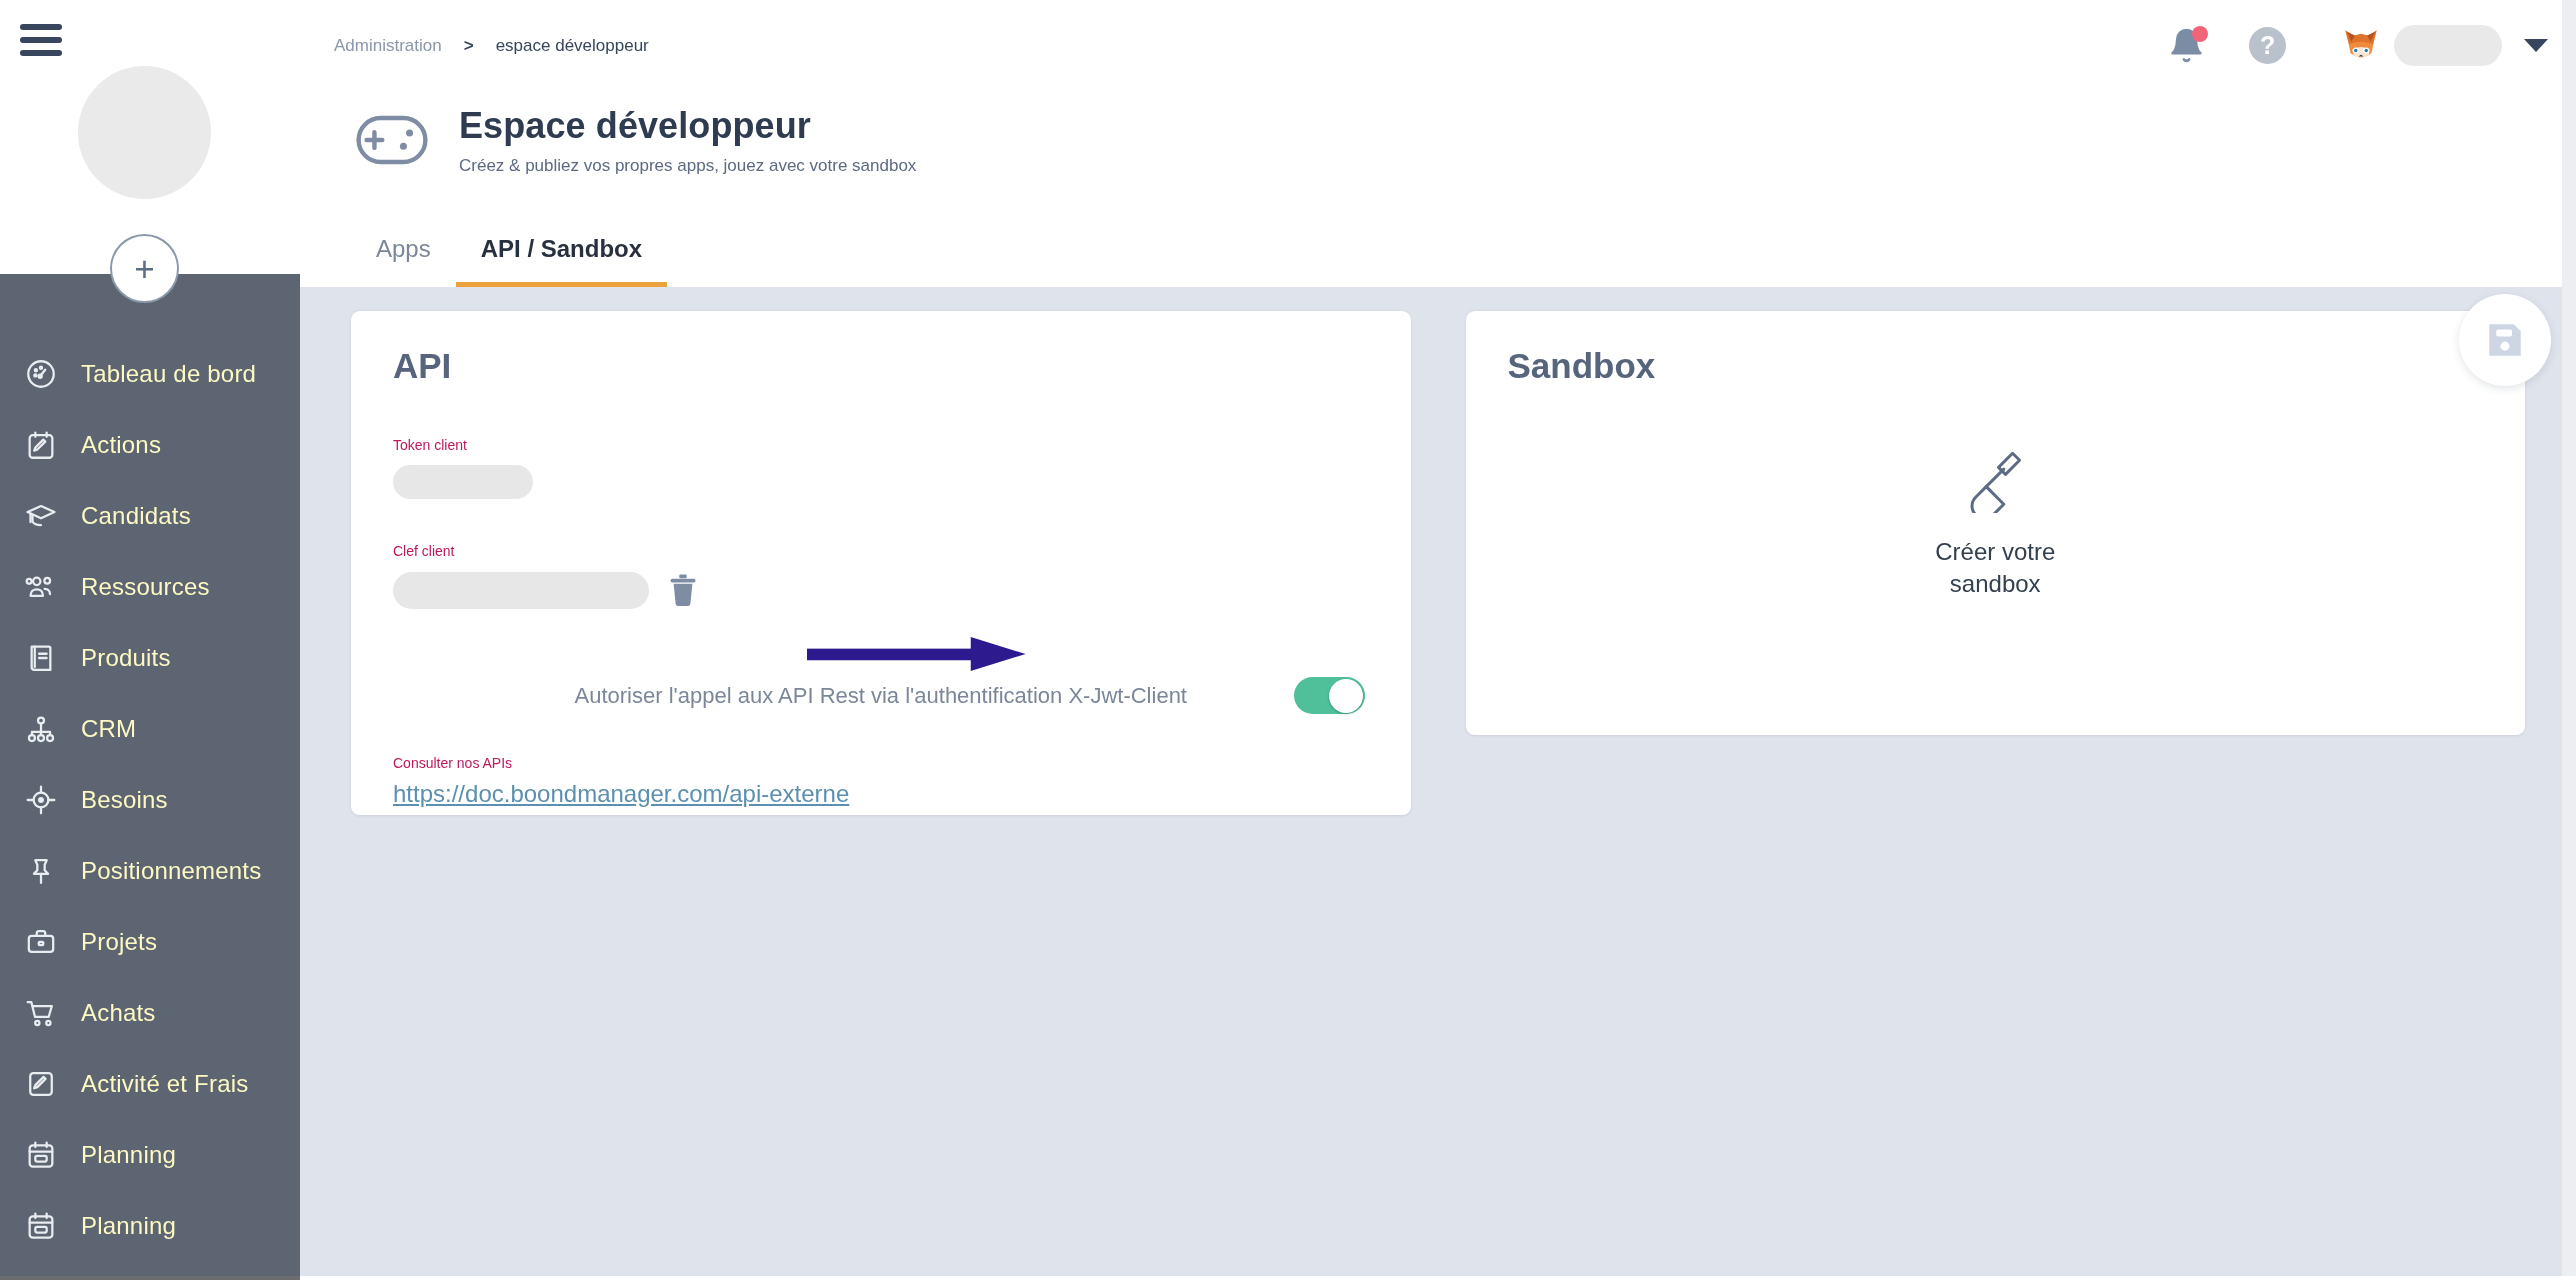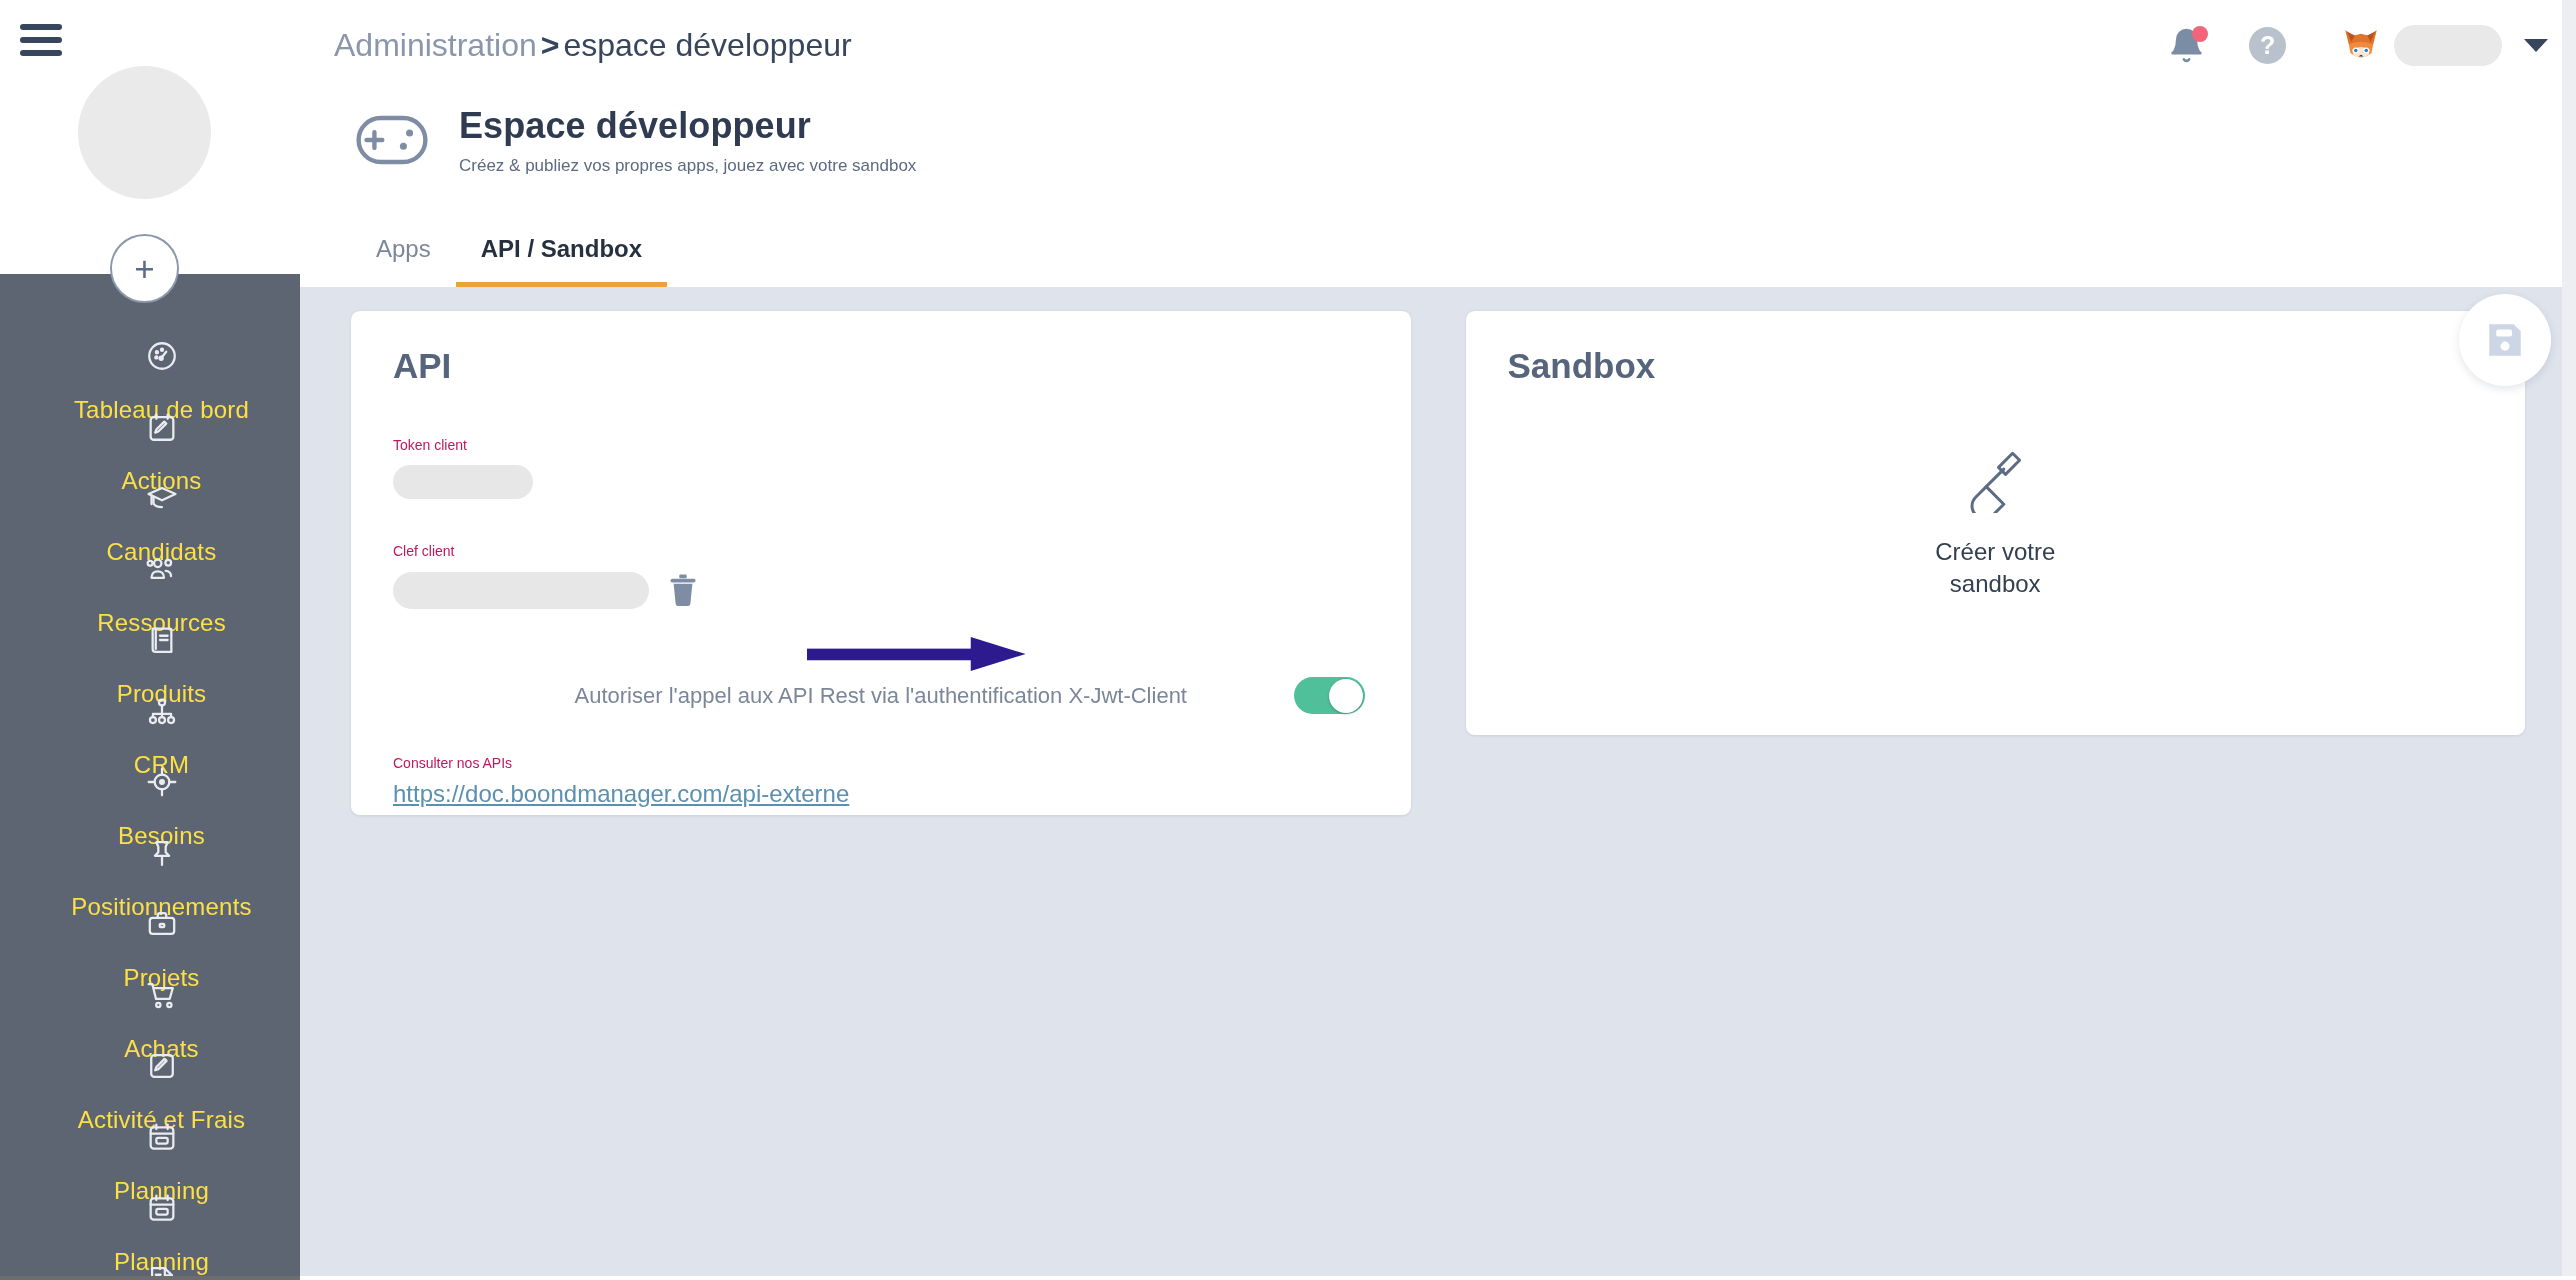--- a/index.html
+++ b/index.html
@@ -40,38 +40,38 @@
     cursor: pointer; z-index: 7;
   }
   .nav {
     position: absolute; left: 0; top: 274px; width: 300px; height: 1002px;
     background: #5c6571; overflow: hidden;
   }
   .nav-inner { padding-top: 64px; }
   .nav-item {
     display: flex; align-items: center; gap: 23px;
     height: 71px; padding-left: 23px; cursor: pointer;
-    color: #fde047; font-size: 24px; letter-spacing: 0.2px; flex-direction: column;
+    color: #fef9c3; font-size: 24px; letter-spacing: 0.2px;
   }
   .nav-item .ico { width: 35px; height: 35px; flex: 0 0 35px;
     display:flex; align-items:center; justify-content:center; }
   .nav-item .ico svg { width: 34px; height: 34px; display:block; }
   .nav-bottom-bar {
     position: absolute; left: 0; bottom: 0; width: 300px; height: 5.3px;
     background: #6d6d6d; z-index: 8;
   }
 
   
   .topbar {
     position: absolute; left: 300px; top: 0; right: 0; height: 91px;
     background: #ffffff; z-index: 3;
   }
   .topbar-left { position: absolute; left: 34px; top: 0; height: 91px;
     display: flex; align-items: center; }
-  .breadcrumb { font-size: 32px; display: flex; align-items: flex-start; gap: 4px; }
+  .breadcrumb { font-size: 17px; display: flex; align-items: flex-start; gap: 22px; }
   .bc-link { color: #8a97ab; cursor: pointer; }
   .bc-sep { color: #37465c; font-weight: 700; }
   .bc-current { color: #37465c; }
   .topbar-right {
     position: absolute; right: 16px; top: 0; height: 91px;
     display: flex; align-items: center; gap: 0;
   }
   .tb-icon { width: 81px; height: 91px; display:flex; align-items:center;
     justify-content:center; cursor: pointer; position: relative; }
   .bell { width: 37px; height: 39px; position: relative; }

